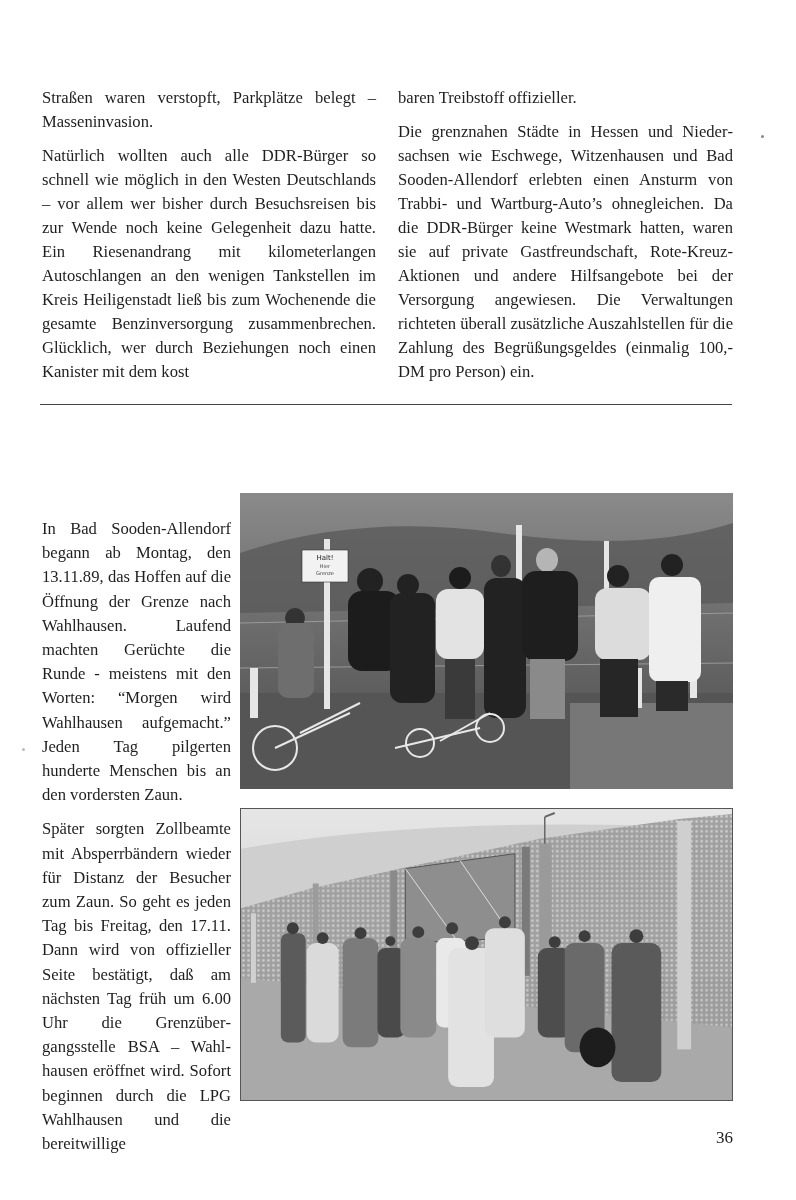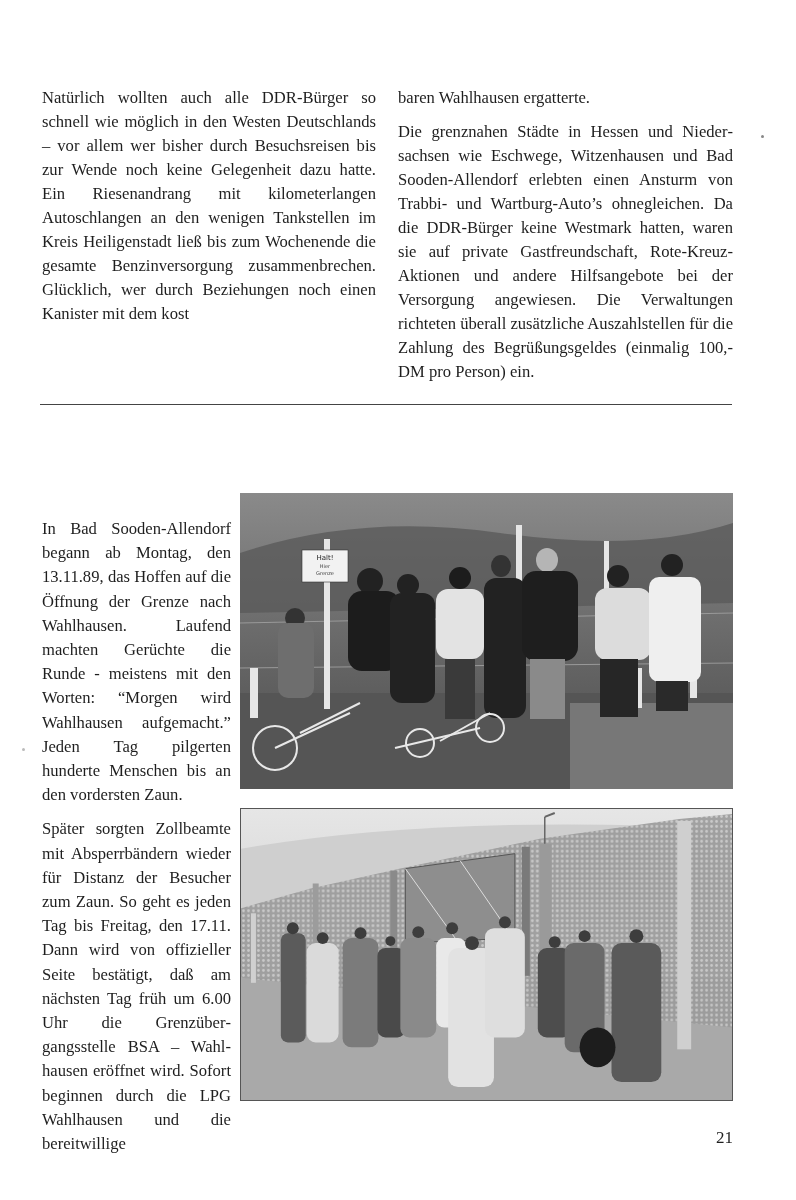--- a/index.html
+++ b/index.html
@@ -19,25 +19,26 @@
   #photo-1 { top: 493px; height: 296px; background: #84cc16; }
   #photo-2 { top: 808px; height: 293px; background: #b9b9b9; border: 1px solid #555; box-sizing: border-box; }
   .photo svg { display: block; width: 100%; height: 100%; }
   #page-number { position: absolute; left: 716px; top: 1128px; font-size: 17px; }
   .speck { position: absolute; width: 3px; height: 3px; background: #888; border-radius: 50%; }
 </style>
 </head>
 <body>
 
 <div id="col-left" class="col">
+  <p>Straßen waren verstopft, Parkplätze belegt – Masseninvasion.</p>
   <p>Natürlich wollten auch alle DDR-Bürger so schnell wie möglich in den Westen Deutsch­lands – vor allem wer bisher durch Besuchs­reisen bis zur Wende noch keine Gelegenheit dazu hatte. Ein Riesenandrang mit kilometer­langen Autoschlangen an den wenigen Tank­stellen im Kreis Heiligenstadt ließ bis zum Wochenende die gesamte Benzinversorgung zusammenbrechen. Glücklich, wer durch Be­ziehungen noch einen Kanister mit dem kost­</p>
 </div>
 
 <div id="col-right" class="col">
-  <p>baren Wahlhausen ergatterte.</p>
+  <p>baren Treibstoff offizieller.</p>
   <p>Die grenznahen Städte in Hessen und Nieder­sachsen wie Eschwege, Witzenhausen und Bad Sooden-Allendorf erlebten einen Ansturm von Trabbi- und Wartburg-Auto’s ohnegleichen. Da die DDR-Bürger keine Westmark hatten, wa­ren sie auf private Gastfreundschaft, Rote-Kreuz-Aktionen und andere Hilfsangebote bei der Versorgung angewiesen. Die Verwaltungen richteten überall zusätzliche Auszahlstellen für die Zahlung des Begrüßungsgeldes (einmalig 100,- DM pro Person) ein.</p>
 </div>
 
 <div id="rule"></div>
 
 <div id="side-text">
   <p>In Bad Sooden-Allendorf begann ab Montag, den 13.11.89, das Hoffen auf die Öffnung der Grenze nach Wahlhausen. Lau­fend machten Gerüchte die Runde - meistens mit den Worten: “Mor­gen wird Wahlhausen aufgemacht.” Jeden Tag pilgerten hunderte Men­schen bis an den vorder­sten Zaun.</p>
   <p>Später sorgten Zollbe­amte mit Absperrbän­dern wieder für Distanz der Besucher zum Zaun. So geht es jeden Tag bis Freitag, den 17.11. Dann wird von offizieller Sei­te bestätigt, daß am nächsten Tag früh um 6.00 Uhr die Grenzüber­gangsstelle BSA – Wahl­hausen eröffnet wird. Sofort beginnen durch die LPG Wahlhausen und die bereitwillige</p>
 </div>
 
@@ -160,16 +161,16 @@
         <circle cx="232" cy="135" r="7"></circle>
           <circle cx="265" cy="114" r="6"></circle>
         <circle cx="315" cy="134" r="6"></circle>
           <circle cx="345" cy="128" r="6"></circle>
         <circle cx="397" cy="128" r="7"></circle>
       </g>
     </g>
   </svg>
 </div>
 
-<div id="page-number">21</div>
+<div id="page-number">36</div>
 
 <div class="speck" style="left:761px; top:135px;"></div>
 <div class="speck" style="left:22px; top:748px; background:#bbb;"></div>
 
 </body></html>

